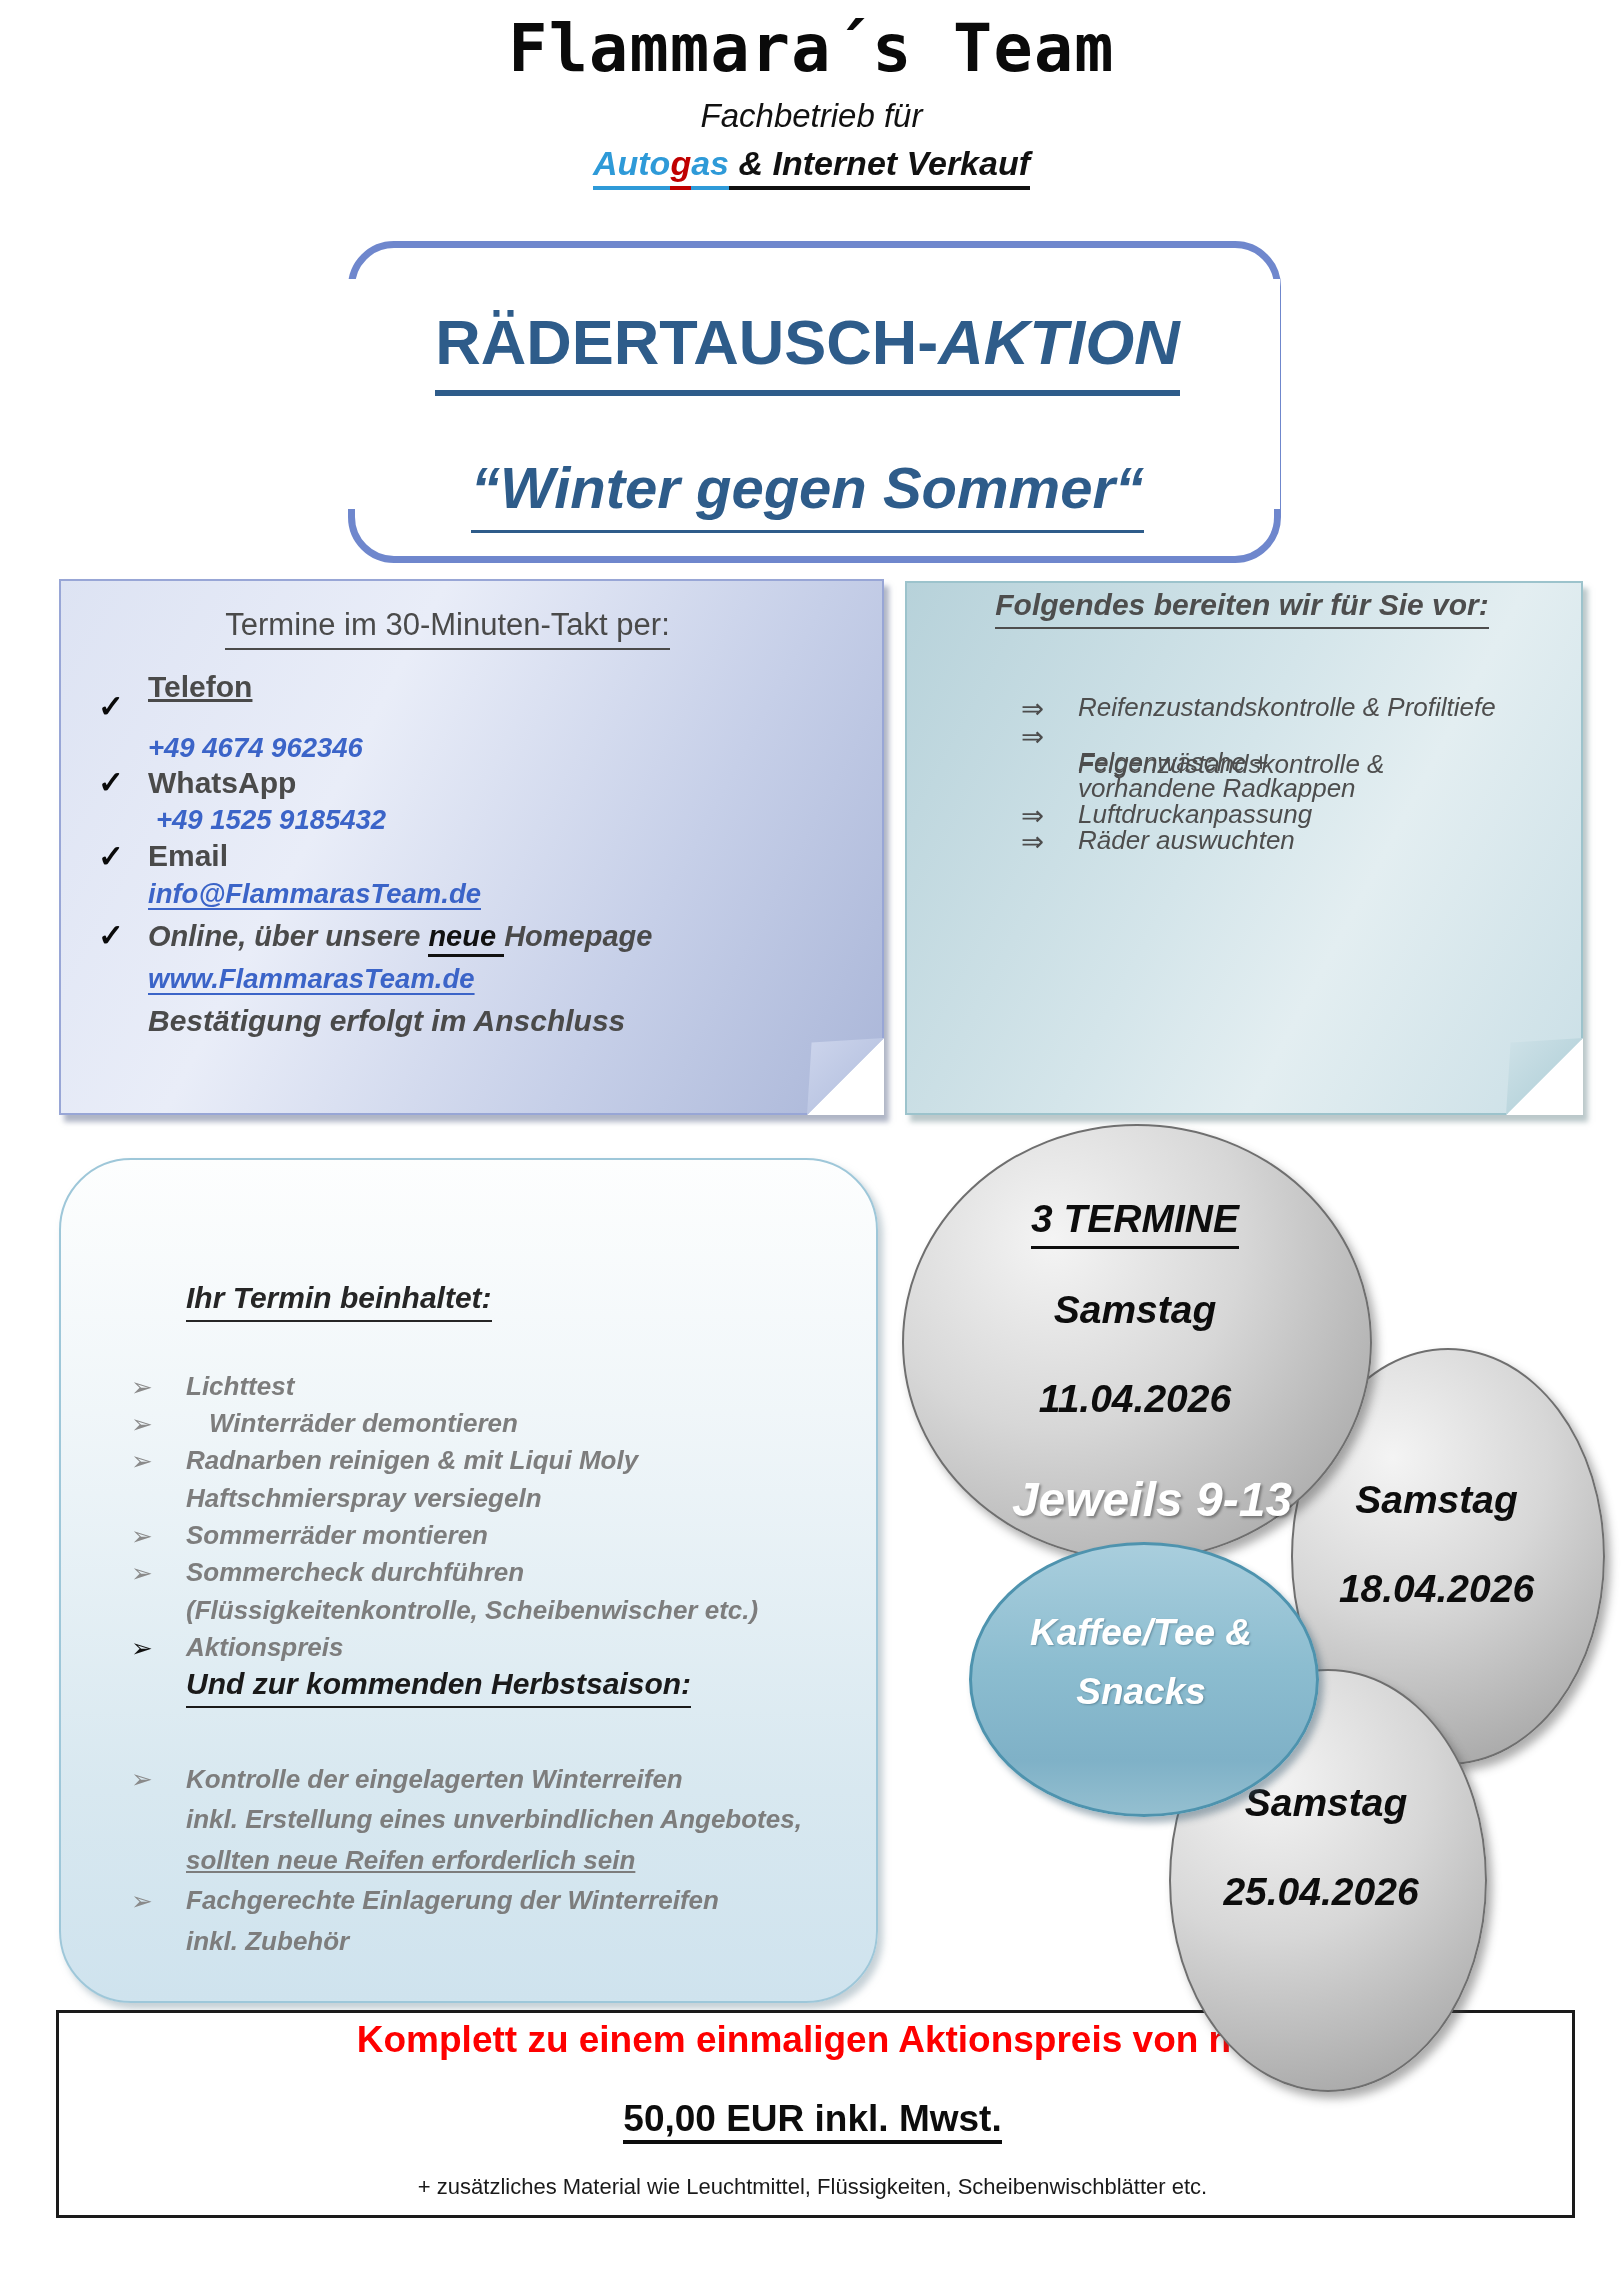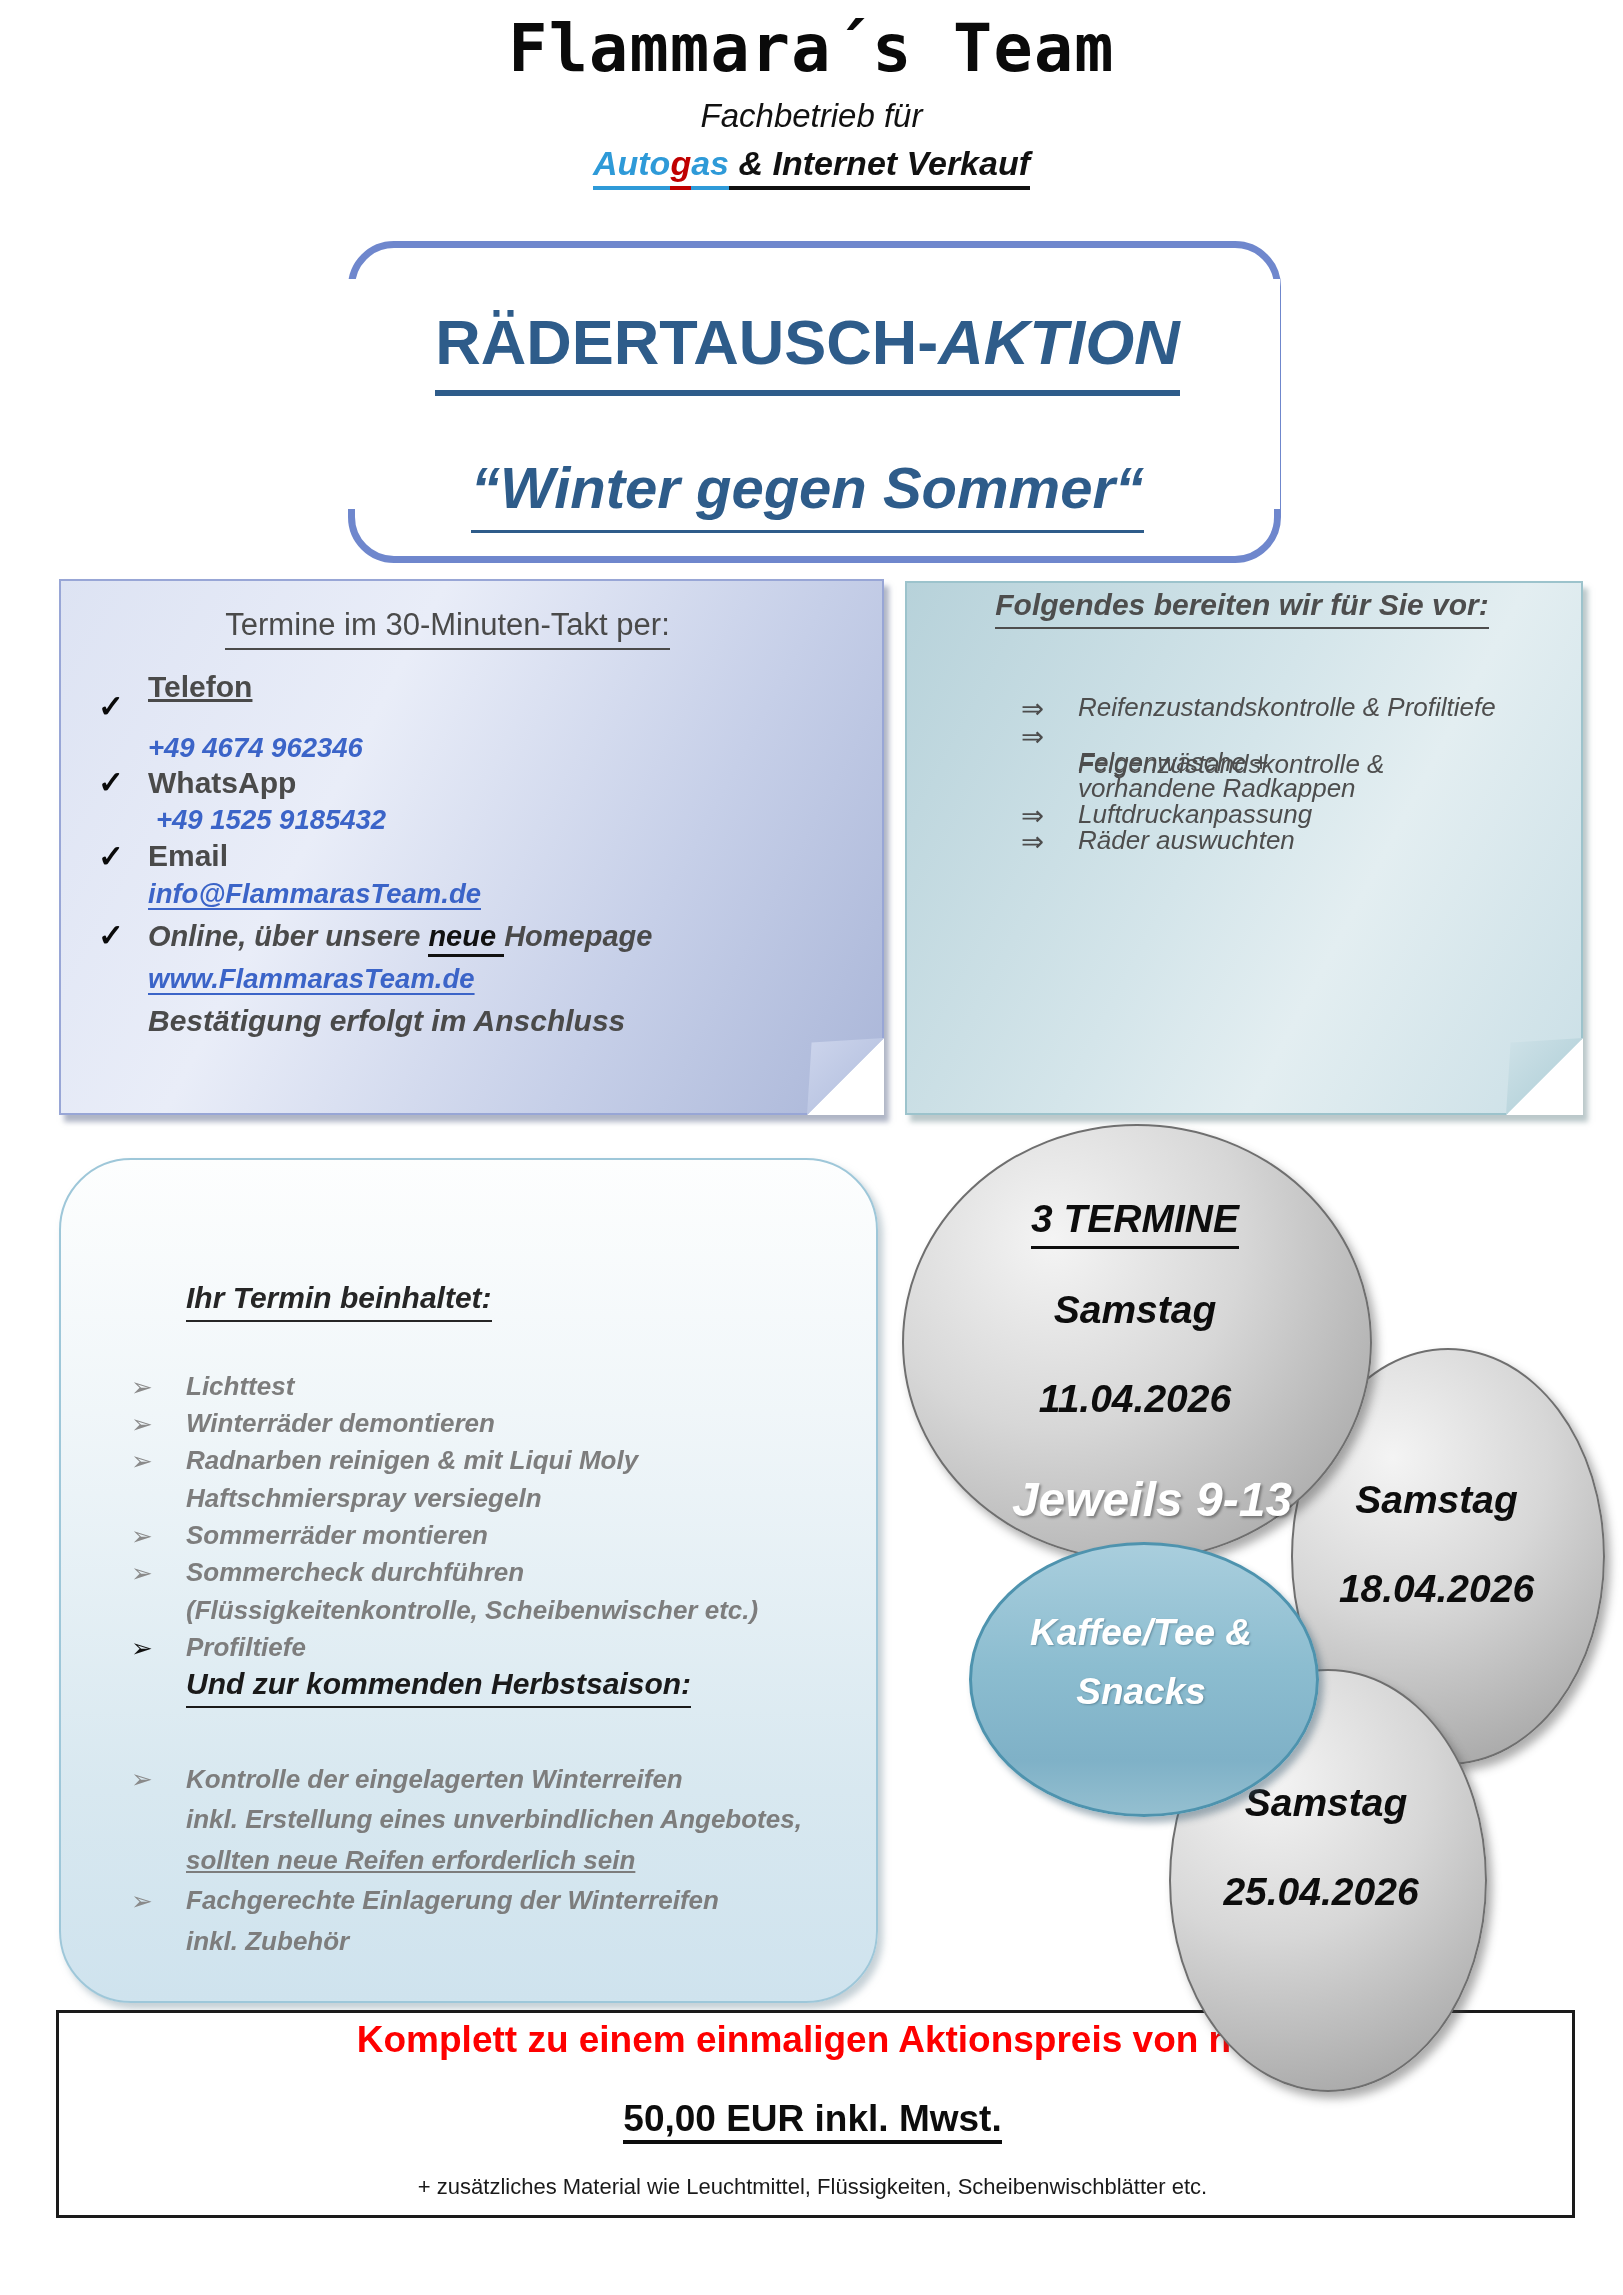--- a/index.html
+++ b/index.html
@@ -143,31 +143,31 @@
   <div class="abs ritem" style="top:799px;">Luftdruckanpassung</div>
   <div class="abs rarrow" style="top:825px;">⇒</div>
   <div class="abs ritem" style="top:825px;">Räder auswuchten</div>
 
   <div class="abs round-box"></div>
   <div class="abs inc-title" style="top:1281px;"><span class="inner">Ihr Termin beinhaltet:</span></div>
 
   <div class="abs bullet" style="top:1372px;">➢</div>
   <div class="abs inc-item" style="top:1371px;">Lichttest</div>
   <div class="abs bullet" style="top:1409px;">➢</div>
-  <div class="abs inc-item" style="top:1408px;">Winterräder demontieren</div>
+  <div class="abs inc-item" style="top:1408px;margin-left:23px;">Winterräder demontieren</div>
   <div class="abs bullet" style="top:1446px;">➢</div>
   <div class="abs inc-item" style="top:1445px;">Radnarben reinigen &amp; mit Liqui Moly</div>
   <div class="abs inc-item" style="top:1483px;">Haftschmierspray versiegeln</div>
   <div class="abs bullet" style="top:1521px;">➢</div>
   <div class="abs inc-item" style="top:1520px;">Sommerräder montieren</div>
   <div class="abs bullet" style="top:1558px;">➢</div>
   <div class="abs inc-item" style="top:1557px;">Sommercheck durchführen</div>
   <div class="abs inc-item" style="top:1595px;">(Flüssigkeitenkontrolle, Scheibenwischer etc.)</div>
   <div class="abs bullet dark" style="top:1633px;">➢</div>
-  <div class="abs inc-item" style="top:1632px;">Profiltiefe</div>
+  <div class="abs inc-item" style="top:1632px;">Aktionspreis</div>
 
   <div class="abs inc-title" style="top:1667px;color:#1a1a1a;"><span class="inner" style="border-color:#1a1a1a;">Und zur kommenden Herbstsaison:</span></div>
 
   <div class="abs bullet" style="top:1764px;">➢</div>
   <div class="abs inc-item" style="top:1764px;">Kontrolle der eingelagerten Winterreifen</div>
   <div class="abs inc-item" style="top:1804px;">inkl. Erstellung eines unverbindlichen Angebotes,</div>
   <div class="abs inc-item" style="top:1845px;text-decoration:underline;">sollten neue Reifen erforderlich sein</div>
   <div class="abs bullet" style="top:1886px;">➢</div>
   <div class="abs inc-item" style="top:1885px;">Fachgerechte Einlagerung der Winterreifen</div>
   <div class="abs inc-item" style="top:1926px;">inkl. Zubehör</div>

